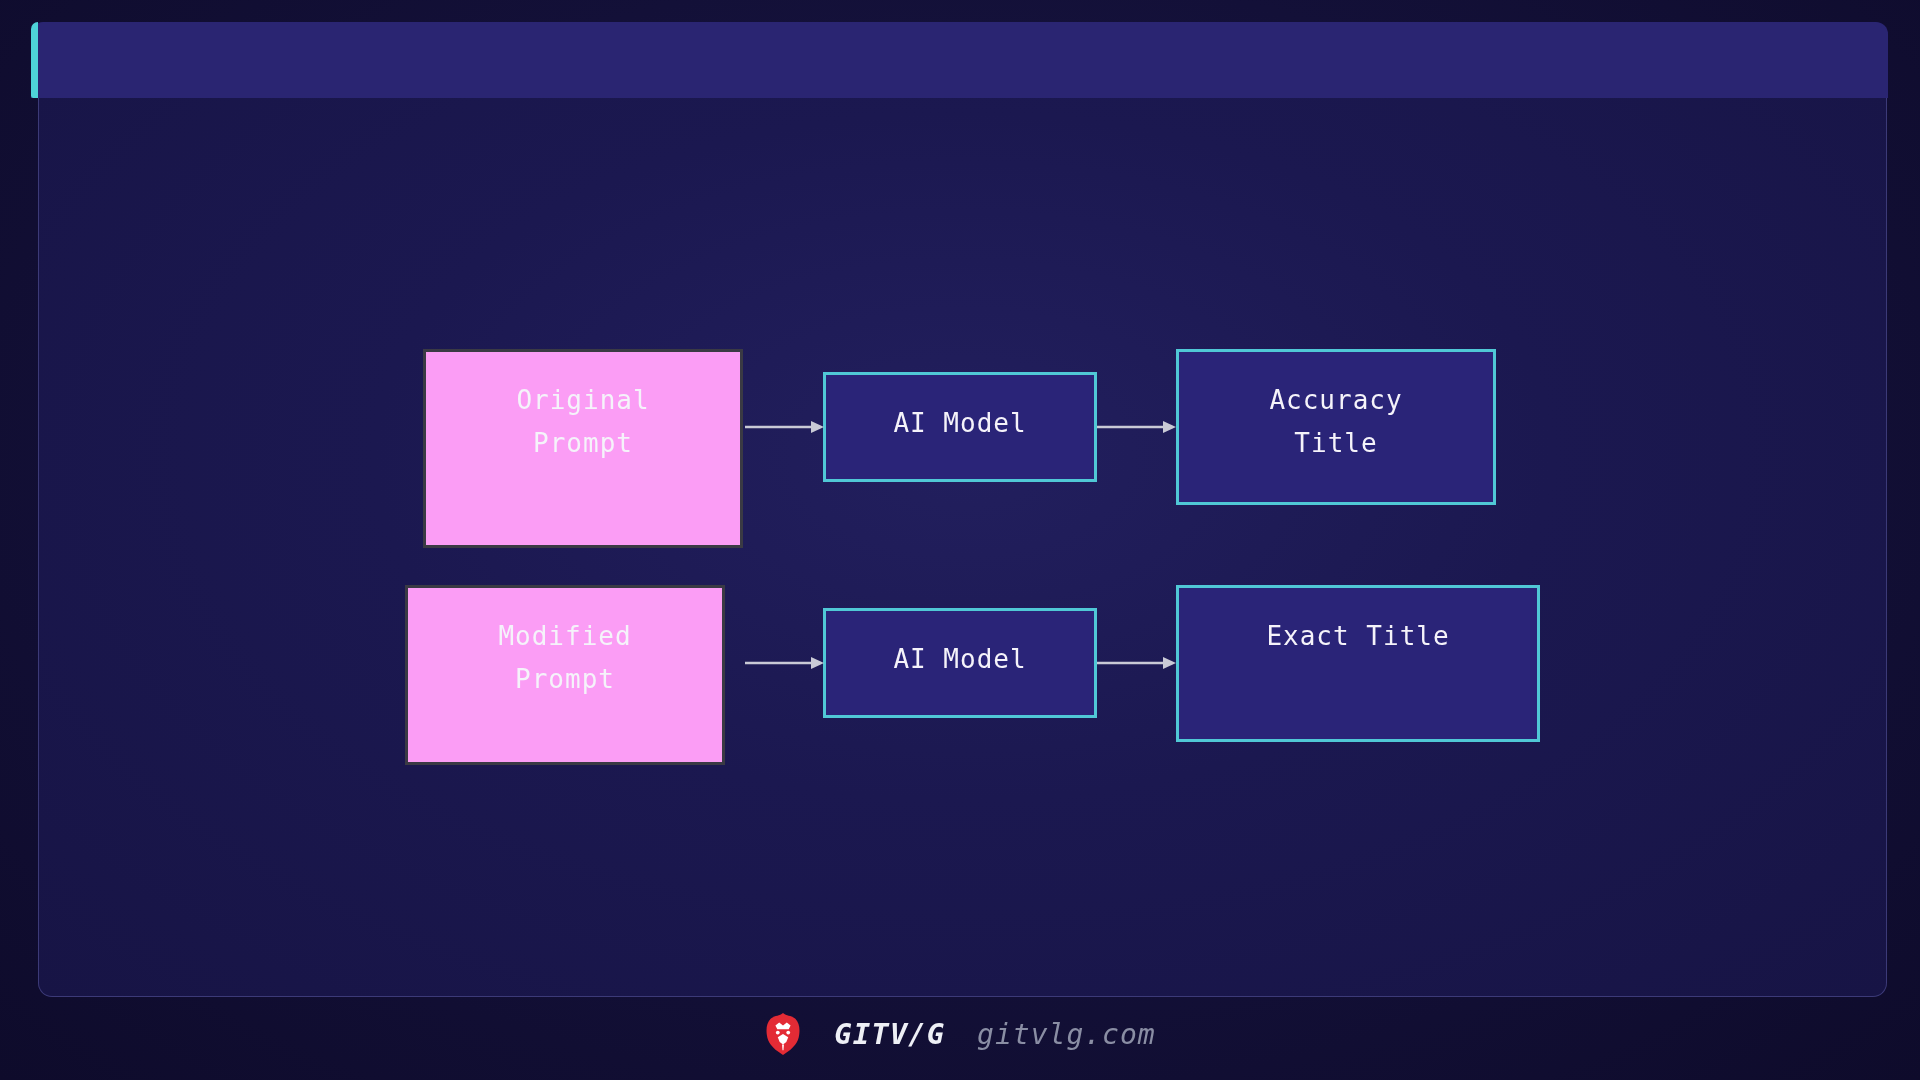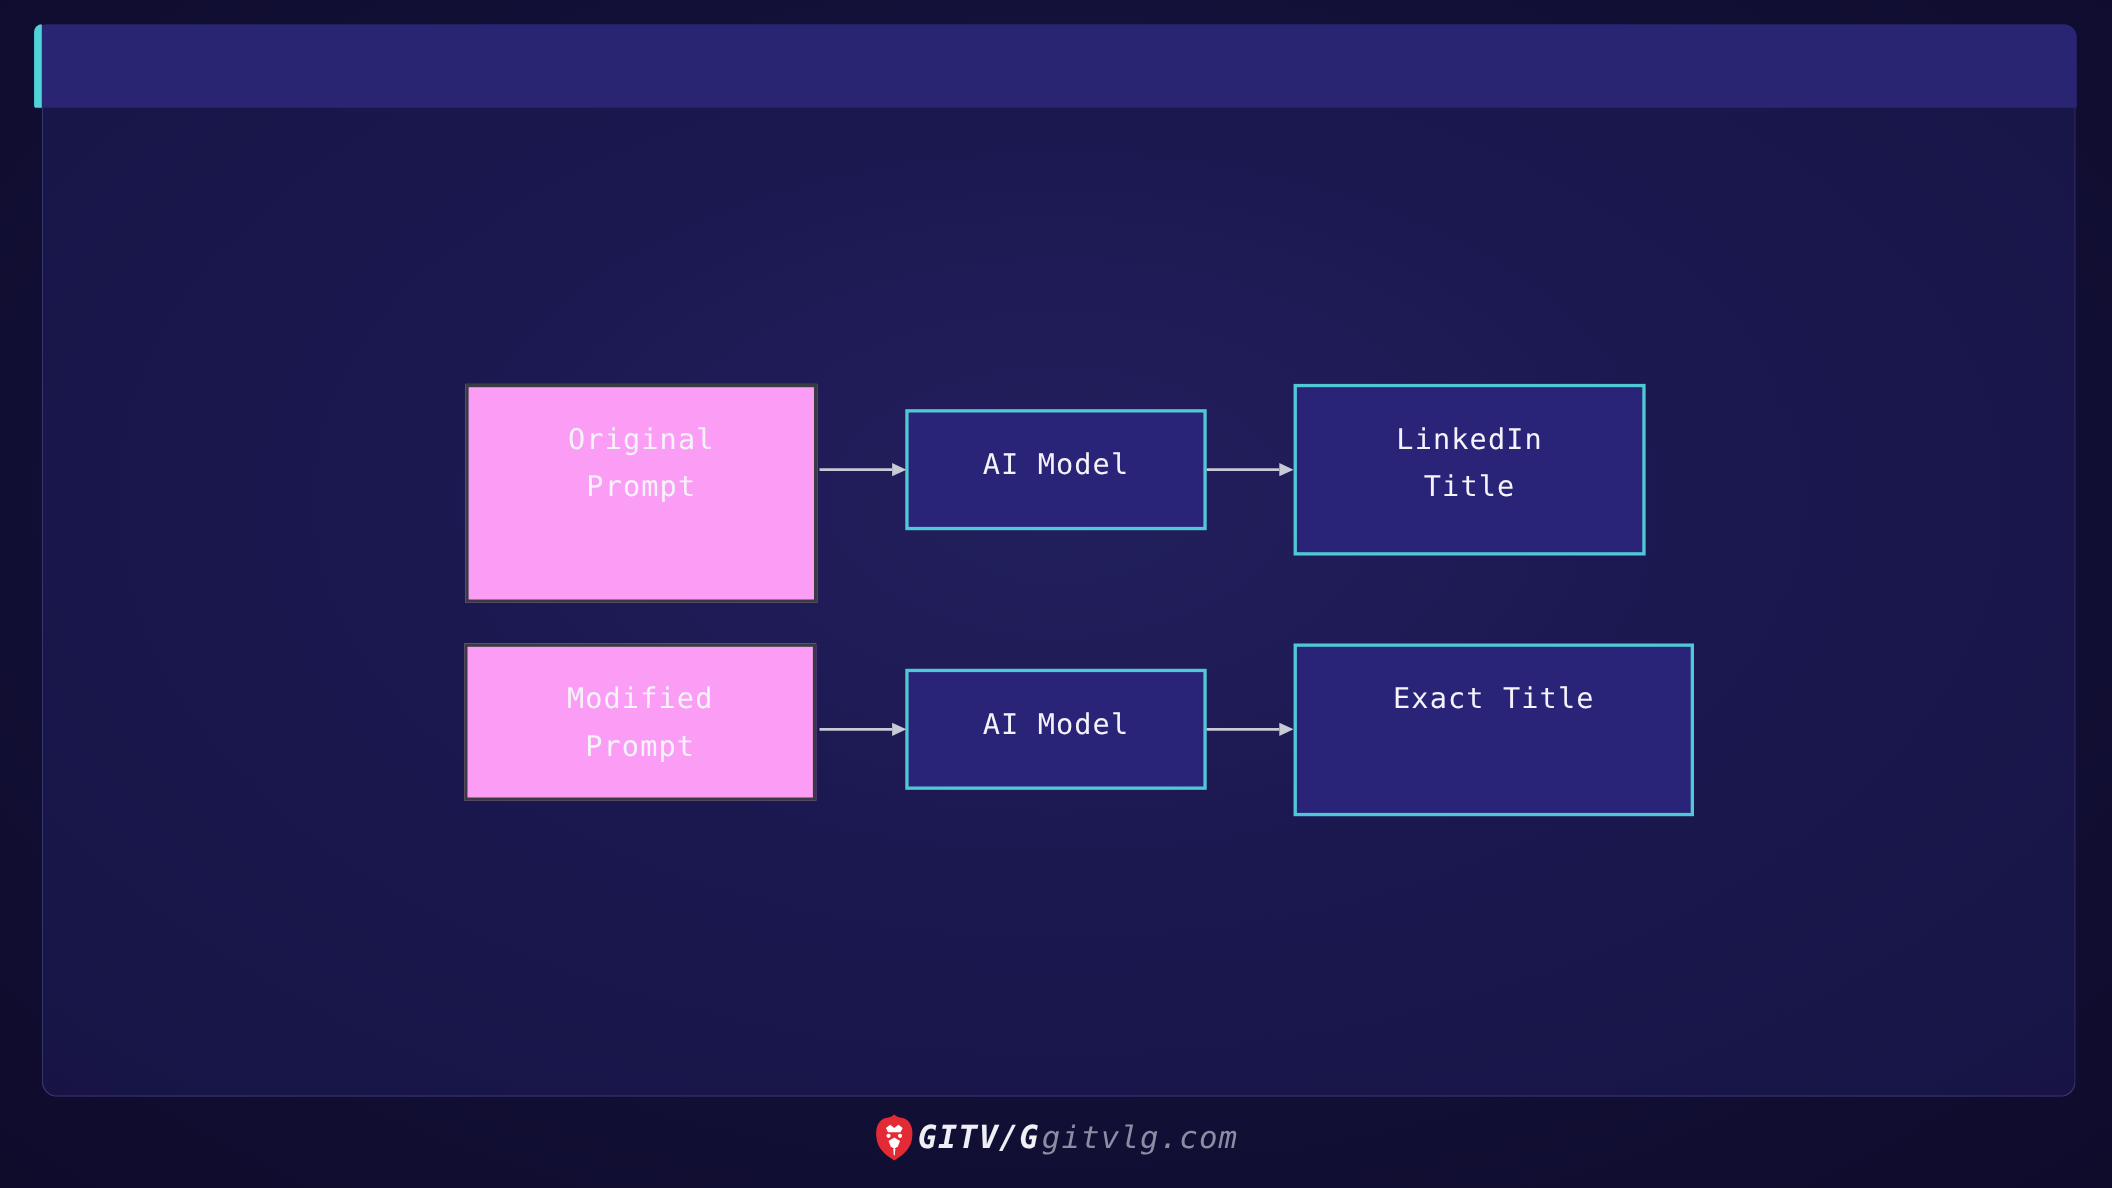--- a/index.html
+++ b/index.html
@@ -48,21 +48,21 @@
   }
   .node.pink{background:var(--node-pink);border:3px solid var(--node-pink-border);}
   .node.blue{background:var(--node-blue);border:3px solid var(--node-blue-border);}
 
   .arrow{position:absolute;width:82px;height:22px;}
   .arrow svg{display:block;}
 
   
   .footer{
     position:absolute;left:0;top:1004px;width:1920px;height:60px;
-    display:flex;align-items:center;justify-content:center;gap:2px;
+    display:flex;align-items:center;justify-content:center;gap:32px;
   }
   .brand{
     color:#eef0f6;font-size:29px;font-weight:bold;font-style:italic;letter-spacing:1px;
   }
   .domain{
     color:var(--domain-text);font-size:28px;letter-spacing:1px;font-style:italic;
   }
   .lion{width:38px;height:46px;}
 </style>
 </head>
@@ -79,25 +79,25 @@
   <div class="node pink" style="left:423px;top:349px;width:320px;height:199px">
     <div>Original</div>
     <div>Prompt</div>
   </div>
 
   <div class="node blue" style="left:823px;top:372px;width:274px;height:110px">
     <div>AI Model</div>
   </div>
 
   <div class="node blue" style="left:1176px;top:349px;width:320px;height:156px">
-    <div>LinkedIn</div>
+    <div>Accuracy</div>
     <div>Title</div>
   </div>
 
-  <div class="node pink" style="left:422px;top:585px;width:320px;height:143px">
+  <div class="node pink" style="left:405px;top:585px;width:320px;height:180px">
     <div>Modified</div>
     <div>Prompt</div>
   </div>
 
   <div class="node blue" style="left:823px;top:608px;width:274px;height:110px">
     <div>AI Model</div>
   </div>
 
   <div class="node blue" style="left:1176px;top:585px;width:364px;height:157px">
     <div>Exact Title</div>

